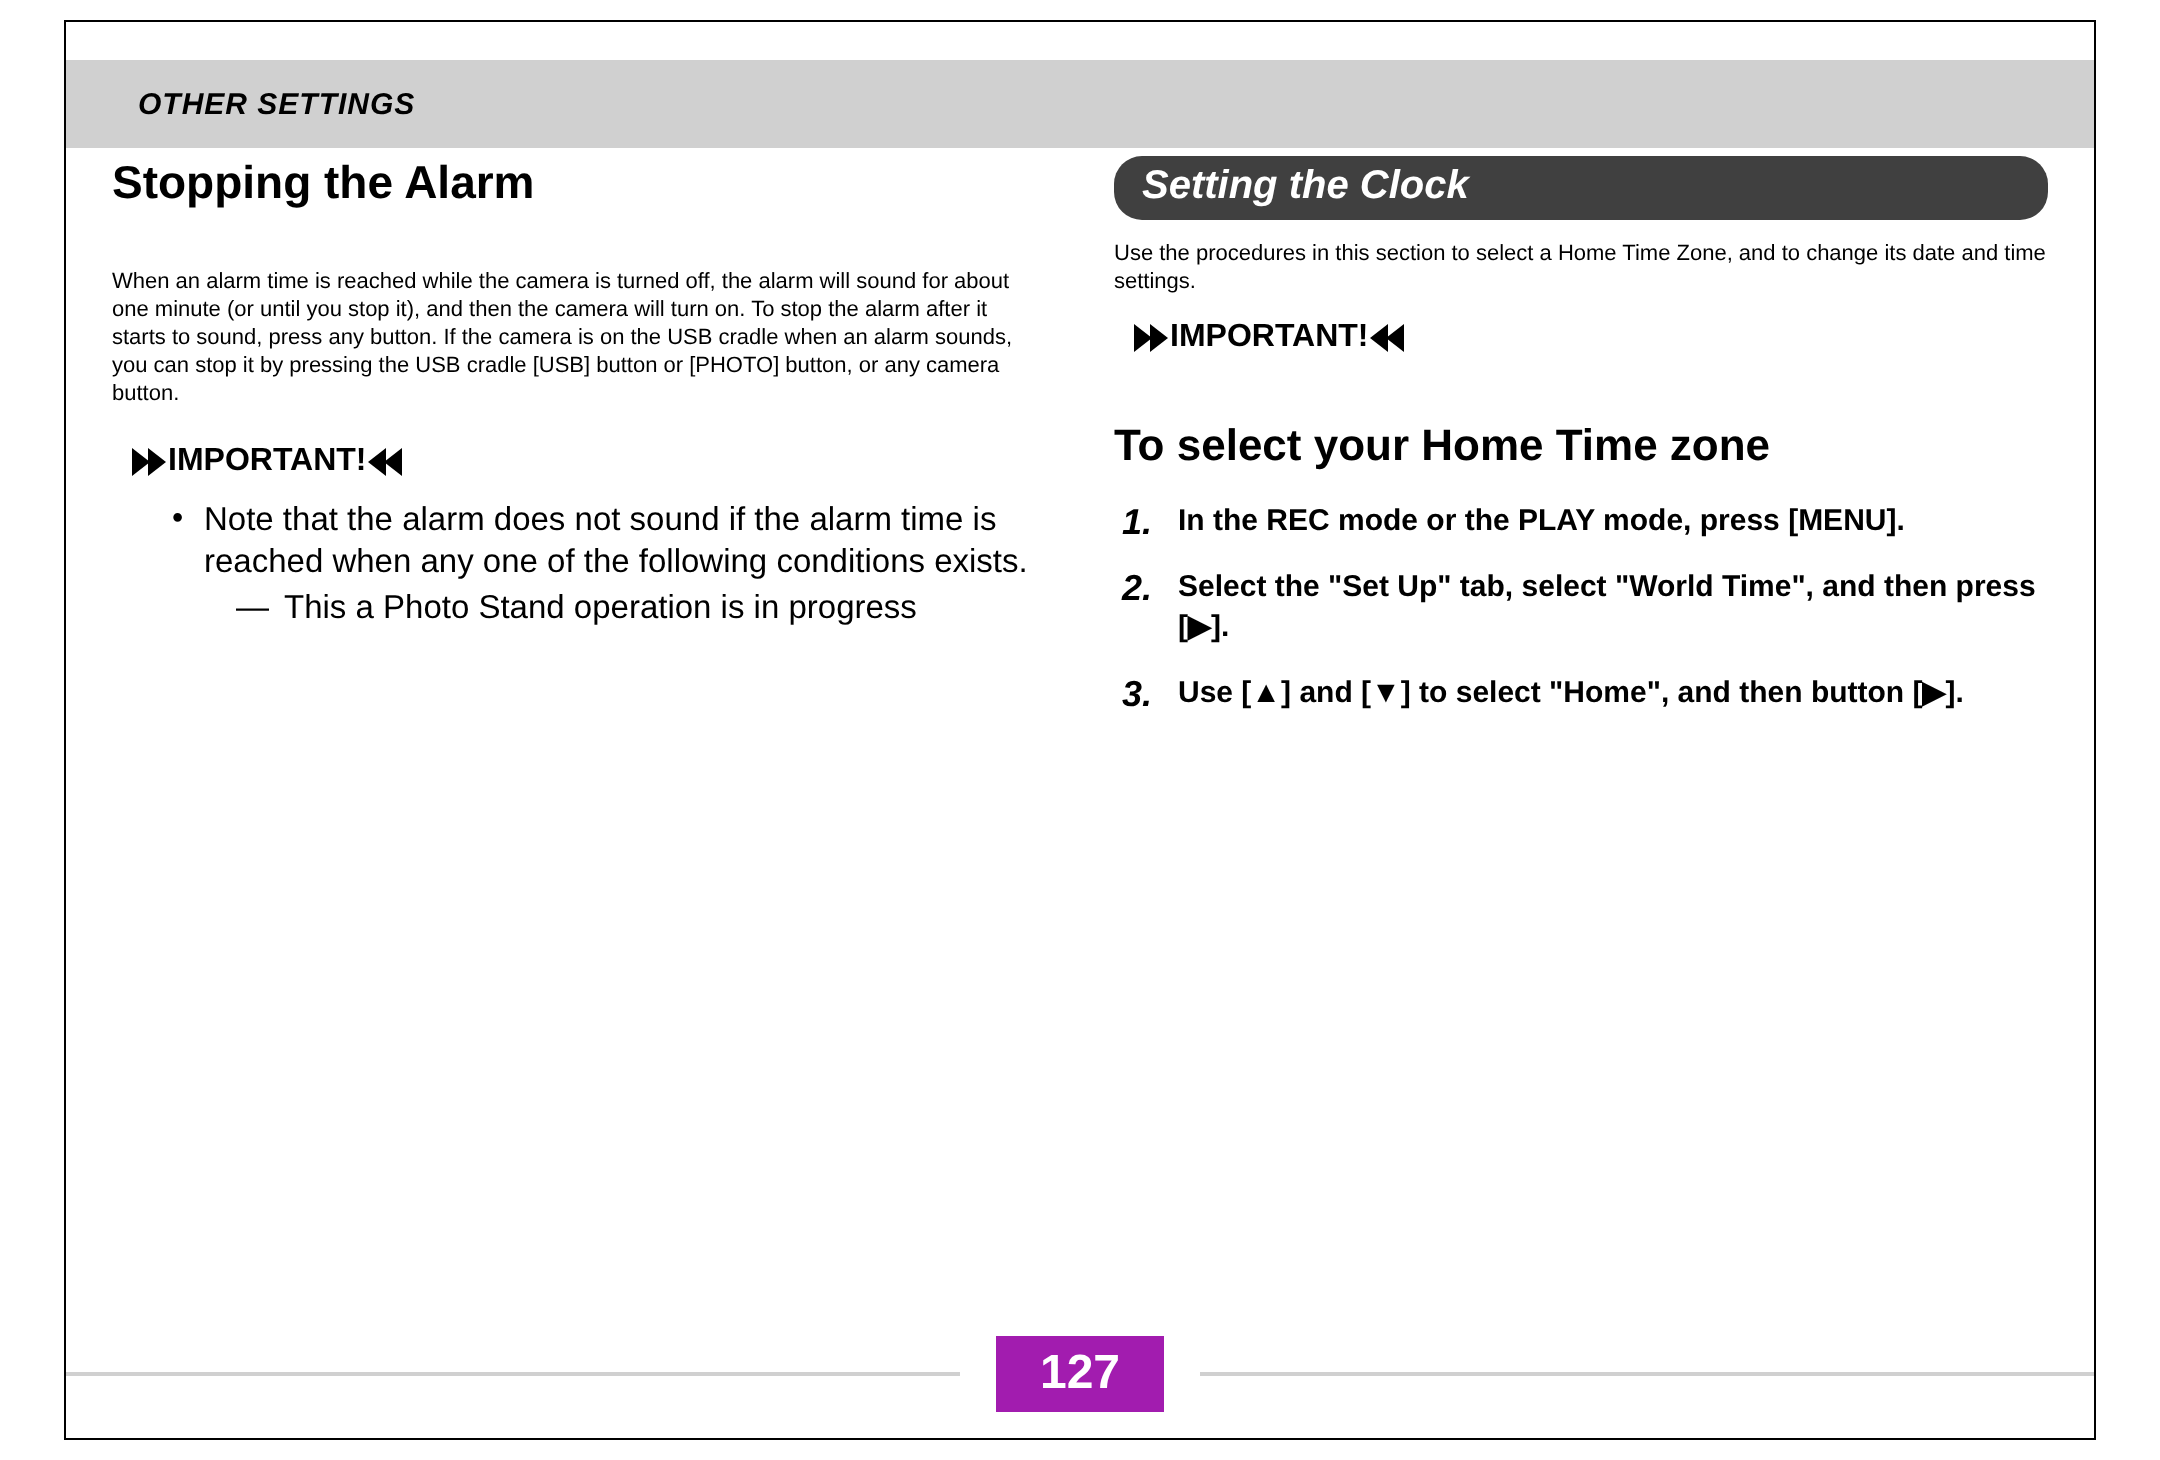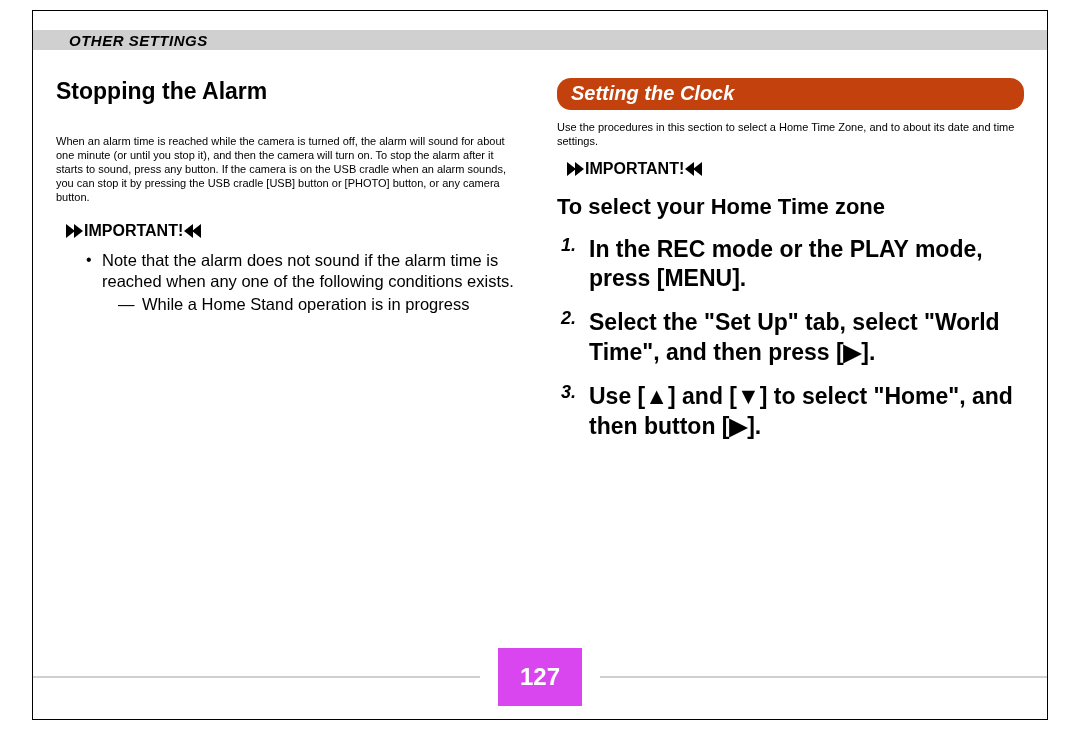--- a/index.html
+++ b/index.html
@@ -21,21 +21,21 @@
       left: 32px;
       right: 32px;
       bottom: 10px;
       border: 1px solid #000;
     }
     .header-bar {
       position: absolute;
       top: 30px;
       left: 33px;
       right: 33px;
-      height: 20px;
+      height: 44px;
       background: #d0d0d0;
       display: flex;
       align-items: center;
       padding-left: 36px;
     }
     .header-text {
       font-weight: bold;
       font-style: italic;
       font-size: 15px;
       letter-spacing: 0.5px;
@@ -124,34 +124,34 @@
       padding-left: 24px;
       margin-bottom: 2px;
     }
     .dash-list > li::before {
       content: "—";
       position: absolute;
       left: 0;
       top: 0;
     }
     .section-pill {
-      background: #c2410c;
+      background: #404040;
       color: #fff;
       border-radius: 14px;
       padding: 4px 14px 5px 14px;
       font-size: 20px;
       font-weight: bold;
       font-style: italic;
       margin-bottom: 10px;
       display: block;
     }
     .h2 {
       font-size: 22px;
       font-weight: bold;
-      margin-top: 16px;
+      margin-top: 32px;
       margin-bottom: 14px;
       line-height: 1.2;
     }
     .num-list {
       list-style: none;
       counter-reset: step;
       padding-left: 4px;
     }
     .num-list > li {
       counter-increment: step;
@@ -163,21 +163,21 @@
       content: counter(step) ".";
       position: absolute;
       left: 0;
       top: 0;
       font-weight: bold;
       font-style: italic;
       font-size: 18px;
     }
     .step-text {
       font-weight: bold;
-      font-size: 23px;
+      font-size: 15px;
       line-height: 1.3;
     }
     .note-list {
       list-style: none;
       padding-left: 10px;
       margin-top: 6px;
     }
     .note-list > li {
       font-size: 15.5px;
       line-height: 1.3;
@@ -198,25 +198,25 @@
       display: flex;
       align-items: center;
       gap: 18px;
     }
     .footer-line {
       flex: 1;
       height: 2px;
       background: #d0d0d0;
     }
     .page-num-box {
-      background: #d946ef;
+      background: #a21caf;
       color: #fff;
       font-size: 24px;
       font-weight: bold;
-      padding: 15px 22px;
+      padding: 5px 22px;
     }
   </style>
 </head>
 <body>
 
 <div class="page-frame"></div>
 
 <div class="header-bar">
   <span class="header-text">OTHER SETTINGS</span>
 </div>
@@ -236,29 +236,29 @@
       <span class="tri-icon left">
           <span></span>
           <span></span>
         </span>
     </div>
 
     <ul class="bullet-list">
       <li>
         <span>Note that the alarm does not sound if the alarm time is reached when any one of the following conditions exists.</span>
         <ul class="dash-list">
-          <li>While a Home Stand operation is in progress</li>
+          <li>This a Photo Stand operation is in progress</li>
         </ul>
       </li>
     </ul>
   </div>
 
   <div class="col">
     <div class="section-pill">Setting the Clock</div>
-    <p class="body-p" style="margin-bottom:12px;">Use the procedures in this section to select a Home Time Zone, and to about its date and time settings.</p>
+    <p class="body-p" style="margin-bottom:12px;">Use the procedures in this section to select a Home Time Zone, and to change its date and time settings.</p>
 
     <div class="important-row">
       <span class="tri-icon right">
           <span></span>
           <span></span>
         </span>
       <span class="important-label">IMPORTANT!</span>
       <span class="tri-icon left">
           <span></span>
           <span></span>

